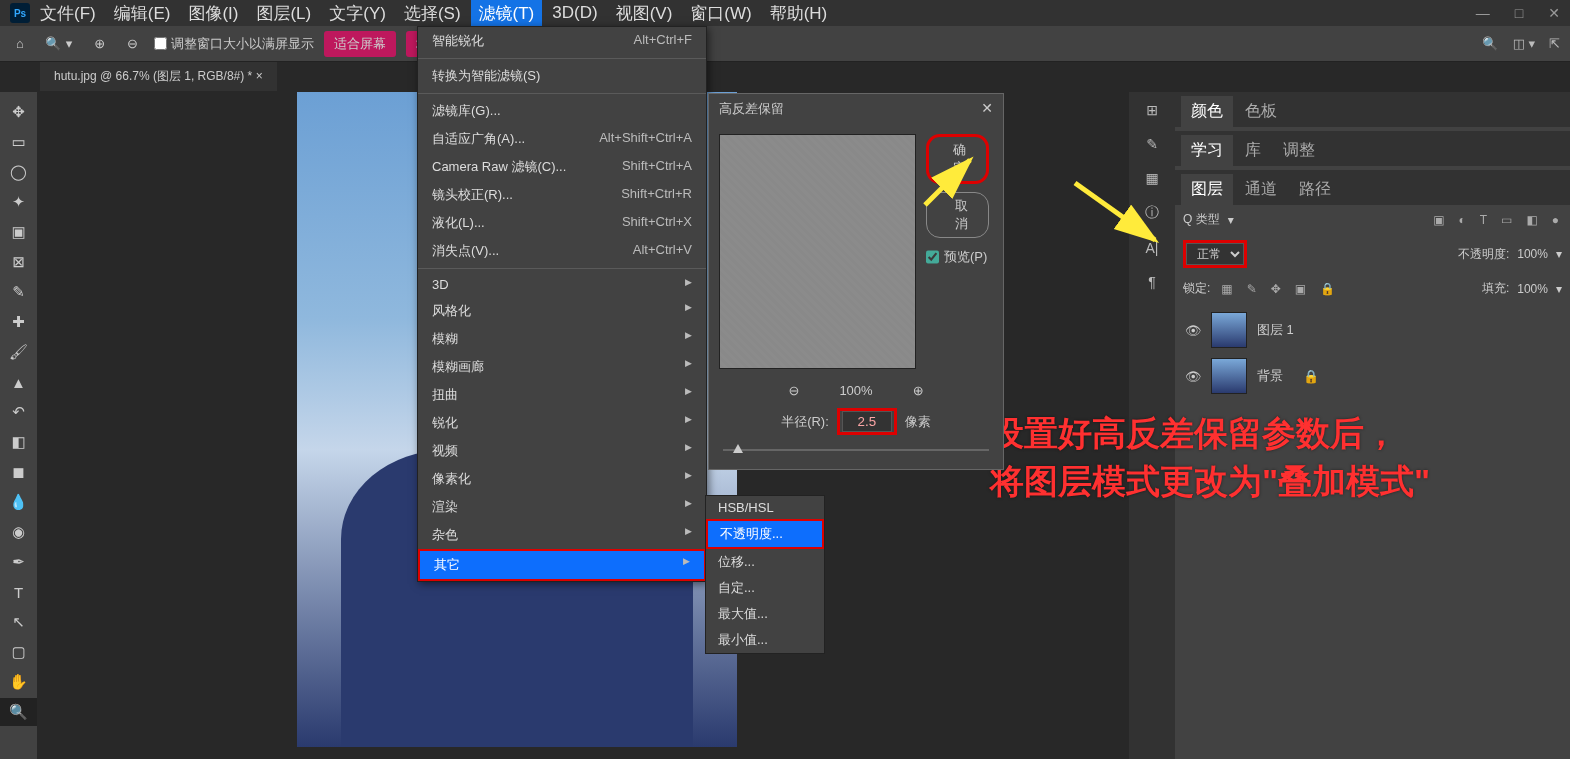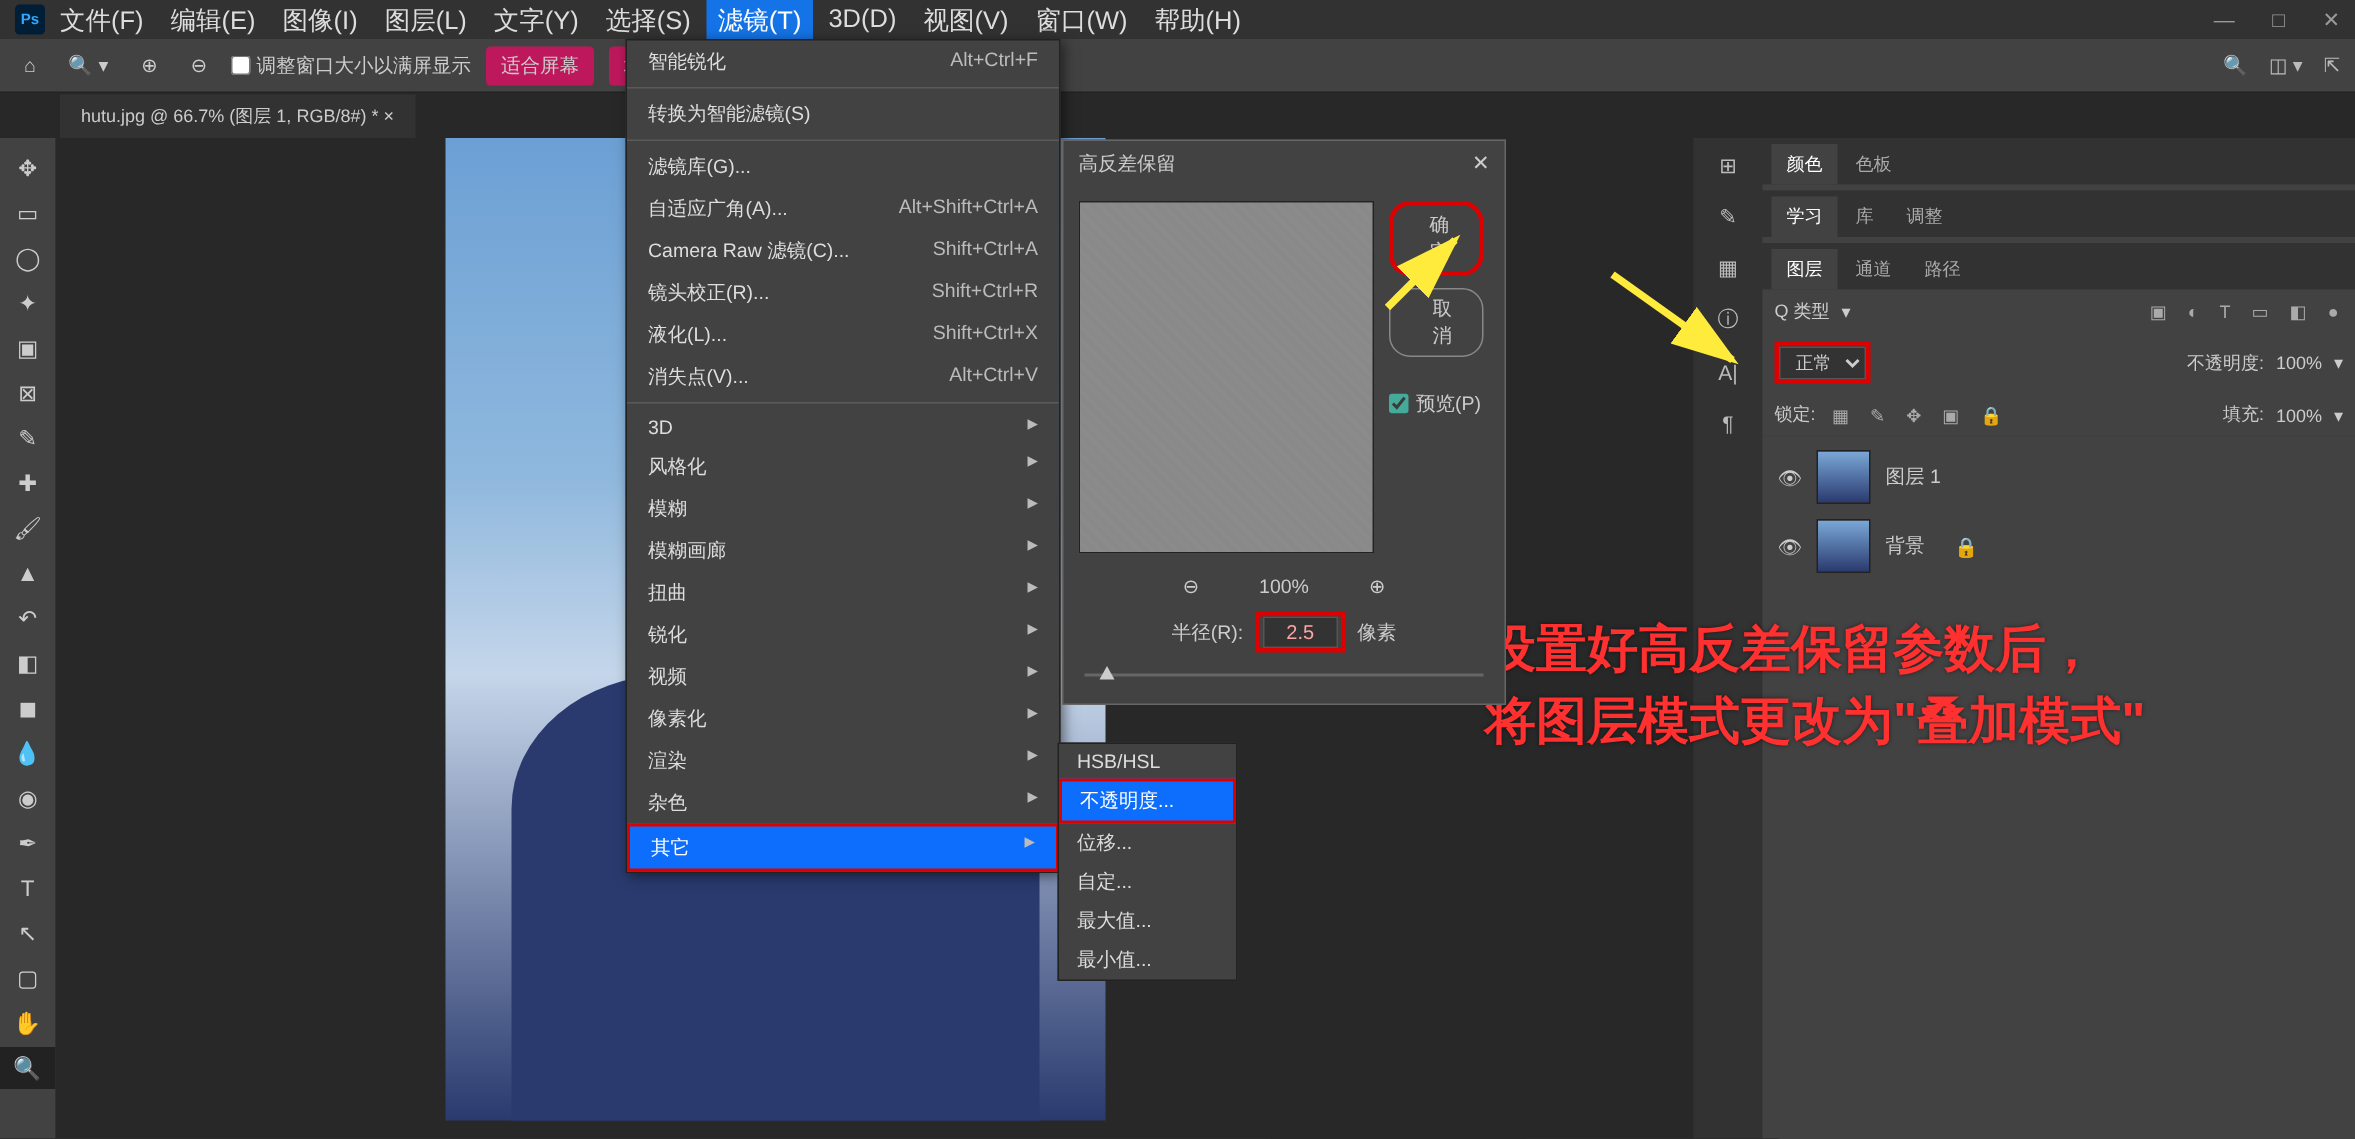--- a/index.html
+++ b/index.html
@@ -8,21 +8,21 @@
 .menubar .logo{width:20px;height:20px;background:#001e36;color:#31a8ff;font-size:10px;font-weight:bold;display:flex;align-items:center;justify-content:center;border-radius:3px}
 .menubar .mi{padding:4px 8px;color:#ddd;font-size:17px;cursor:pointer}
 .menubar .mi.active{background:#1473e6;color:#fff}
 .menubar .wincontrols{margin-left:auto;display:flex;gap:25px;color:#999;font-size:14px}
 .optbar{background:#424242;height:36px;display:flex;align-items:center;padding:0 10px;gap:10px;border-bottom:1px solid #222}
 .optbar .tool{padding:4px 6px;color:#ccc}
 .optbar .check{display:flex;align-items:center;gap:4px}
 .optbar .check input{width:13px;height:13px}
 .optbar .btn{background:#be185d;padding:4px 10px;border-radius:3px}
 .optbar .ricons{margin-left:auto;display:flex;gap:14px;color:#bbb}
-.tabbar{background:#282828;height:30px;display:flex;align-items:center;padding-left:40px}
+.tabbar{background:#282828;height:30px;display:flex;align-items:flex-start;padding-left:40px}
 .tabbar .tab{background:#323232;padding:6px 14px;font-size:12px;color:#ccc}
 .main{display:flex;height:667px}
 .toolcol{width:37px;background:#424242;display:flex;flex-direction:column;padding-top:6px;gap:2px}
 .toolcol .t{height:28px;display:flex;align-items:center;justify-content:center;color:#ccc;font-size:15px;cursor:pointer;position:relative}
 .toolcol .t.sel{background:#222}
 .canvas{flex:1;background:#282828;position:relative;overflow:hidden}
 .imgbox{position:absolute;left:260px;top:-5px;width:440px;height:660px;background:linear-gradient(180deg,#6b9fd4 0%,#8fb8dd 35%,#c5d6ea 55%,#2a3a6e 100%)}
 .imgbox::before{content:"";position:absolute;top:55%;left:10%;width:80%;height:45%;background:#2a3a6e;border-radius:30% 30% 0 0}
 .imgbox::after{content:"";position:absolute;top:48%;left:40%;width:30%;height:15%;background:#f0e6dc;border-radius:50%}
 .dropdown{position:absolute;left:417px;top:26px;width:290px;background:#424242;border:1px solid #222;box-shadow:2px 2px 8px rgba(0,0,0,.5);z-index:10}
@@ -36,33 +36,33 @@
 .submenu .si.hl{background:#0d6efd;color:#fff;border:2px solid #d00}
 .dialog{position:absolute;left:708px;top:93px;width:296px;background:#424242;border:1px solid #666;z-index:20}
 .dialog .titlebar{display:flex;justify-content:space-between;padding:6px 10px;font-size:13px}
 .dialog .closex{cursor:pointer;font-size:14px}
 .dialog .body{display:flex;padding:10px;gap:10px}
 .dialog .preview{width:225px;height:235px;background:#8a8a8a;border:1px solid #222;position:relative;overflow:hidden}
 .dialog .preview::before{content:"";position:absolute;inset:0;background:repeating-linear-gradient(45deg,#888 0,#888 3px,#8f8f8f 3px,#8f8f8f 6px),repeating-linear-gradient(-45deg,#888 0,#888 3px,#8f8f8f 3px,#8f8f8f 6px);opacity:.3}
 .dialog .btns{display:flex;flex-direction:column;gap:8px;padding-right:4px}
 .dialog .dbtn{border:1px solid #888;border-radius:14px;padding:4px 20px;text-align:right;font-size:13px;cursor:pointer}
 .dialog .dbtn.ok{border:3px solid #d00}
-.dialog .chk{display:flex;gap:5px;margin-top:14px}
+.dialog .chk{display:flex;gap:5px;margin-top:2px}
 .dialog .chk input{accent-color:#4a9}
 .dialog .zoomrow{display:flex;justify-content:center;align-items:center;gap:40px;padding:4px}
 .dialog .radrow{display:flex;align-items:center;justify-content:center;gap:8px;padding:6px}
 .dialog .radrow input{width:50px;background:#333;border:1px solid #555;color:#fca5a5;text-align:center;padding:2px}
 .dialog .radbox{border:3px solid #d00;padding:0 2px}
 .dialog .slider{height:20px;padding:0 14px;position:relative}
 .dialog .slider::before{content:"";position:absolute;left:14px;right:14px;top:8px;height:2px;background:#666}
 .dialog .slider .thumb{position:absolute;left:24px;top:3px;width:0;height:0;border-left:5px solid transparent;border-right:5px solid transparent;border-bottom:9px solid #ccc}
 .rsidebar{width:46px;background:#323232;display:flex;flex-direction:column;align-items:center;padding-top:10px;gap:18px;color:#bbb;font-size:14px}
 .panels{width:395px;background:#383838;display:flex;flex-direction:column}
 .panelhead{display:flex;gap:2px;padding:4px 0 0 6px;background:#323232}
-.panelhead .pt{padding:5px 10px;font-size:12px;color:#aaa;cursor:pointer}
+.panelhead .pt{padding:5px 10px;font-size:16px;color:#aaa;cursor:pointer}
 .panelhead .pt.act{background:#424242;color:#fff}
 .prow{background:#424242;padding:6px 8px;display:flex;align-items:center;gap:8px;font-size:12px}
 .prow select{background:#333;color:#ccc;border:1px solid #555;padding:2px 6px;font-size:12px}
 .prow .sp{flex:1}
 .blendbox{border:3px solid #d00;padding:0;display:inline-block}
 .prow .ico{color:#aaa;padding:0 3px}
 .layerlist{background:#424242;flex:1;padding:4px 0}
 .layer{display:flex;align-items:center;gap:10px;padding:5px 10px}
 .layer .eye{width:16px}
 .layer .th{width:36px;height:36px;background:linear-gradient(180deg,#7aa8d8 0%,#2a3a6e 100%);border:1px solid #222}

